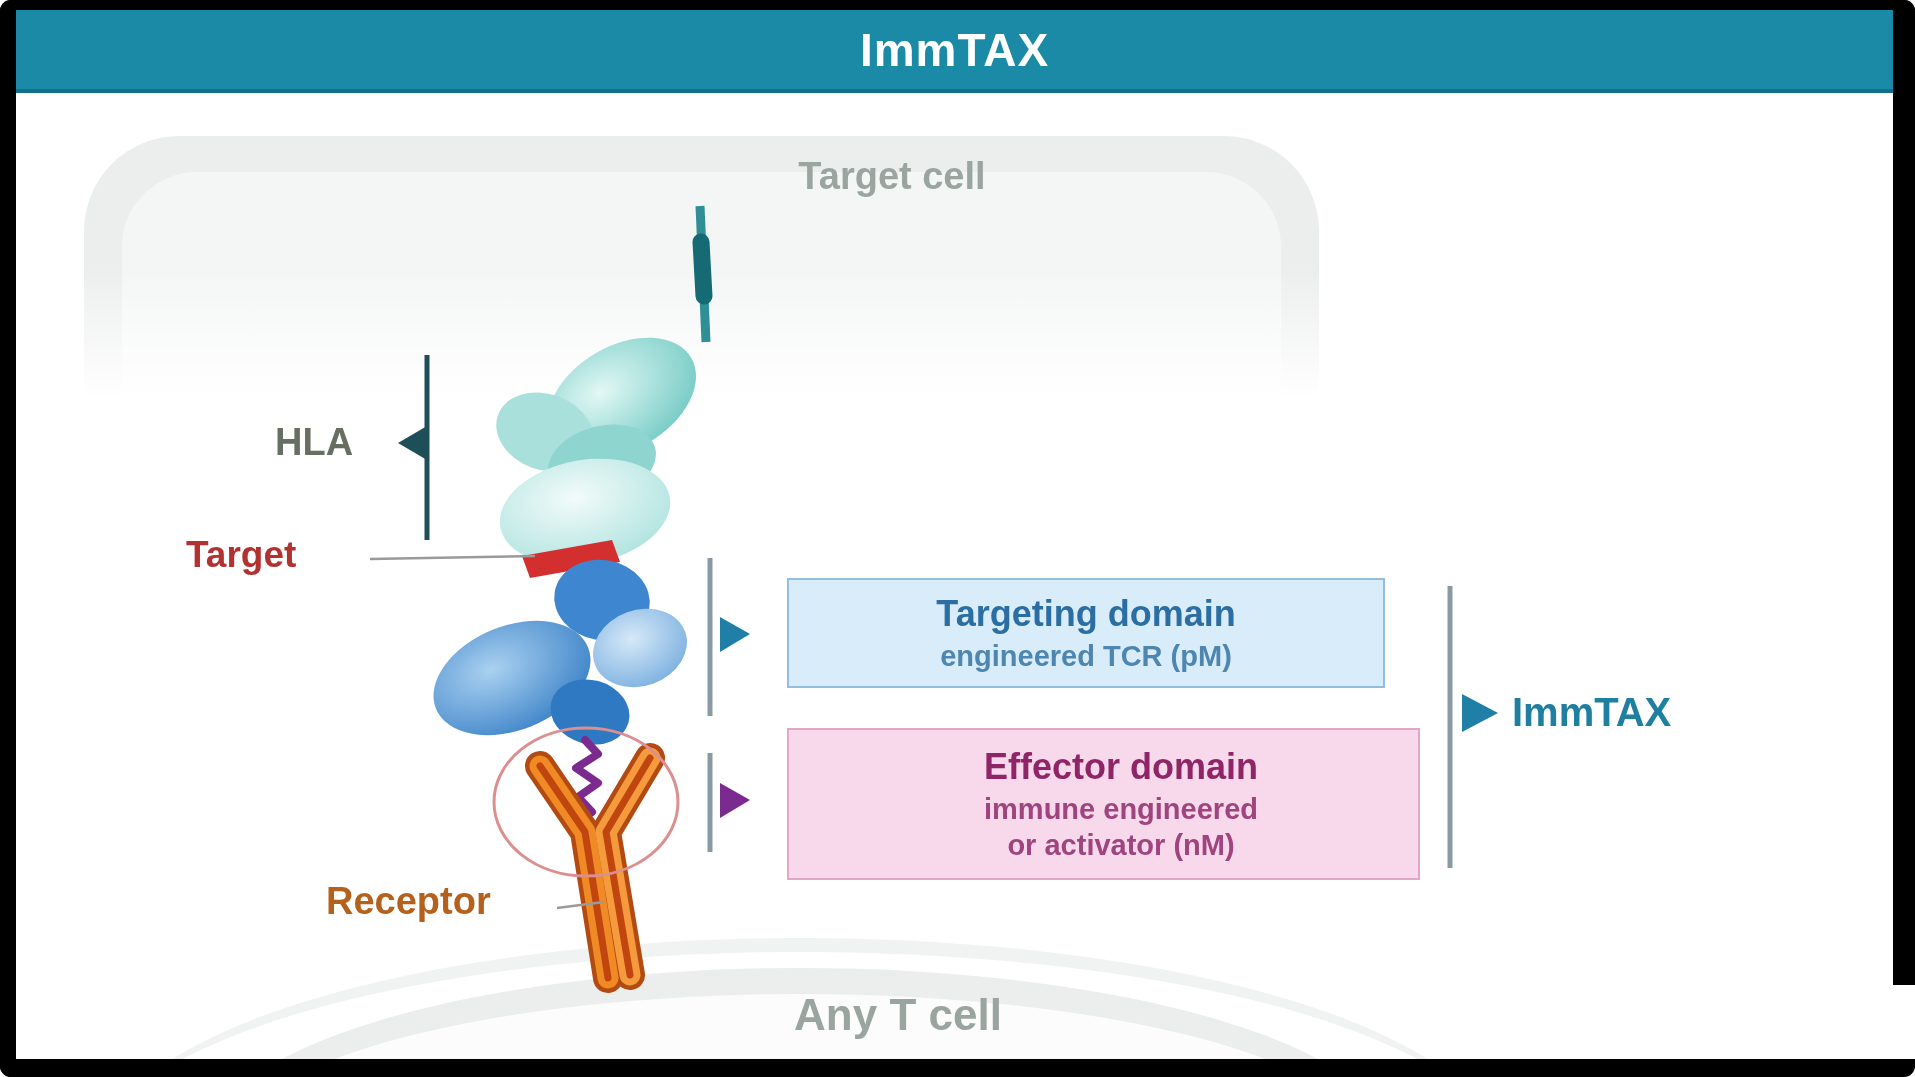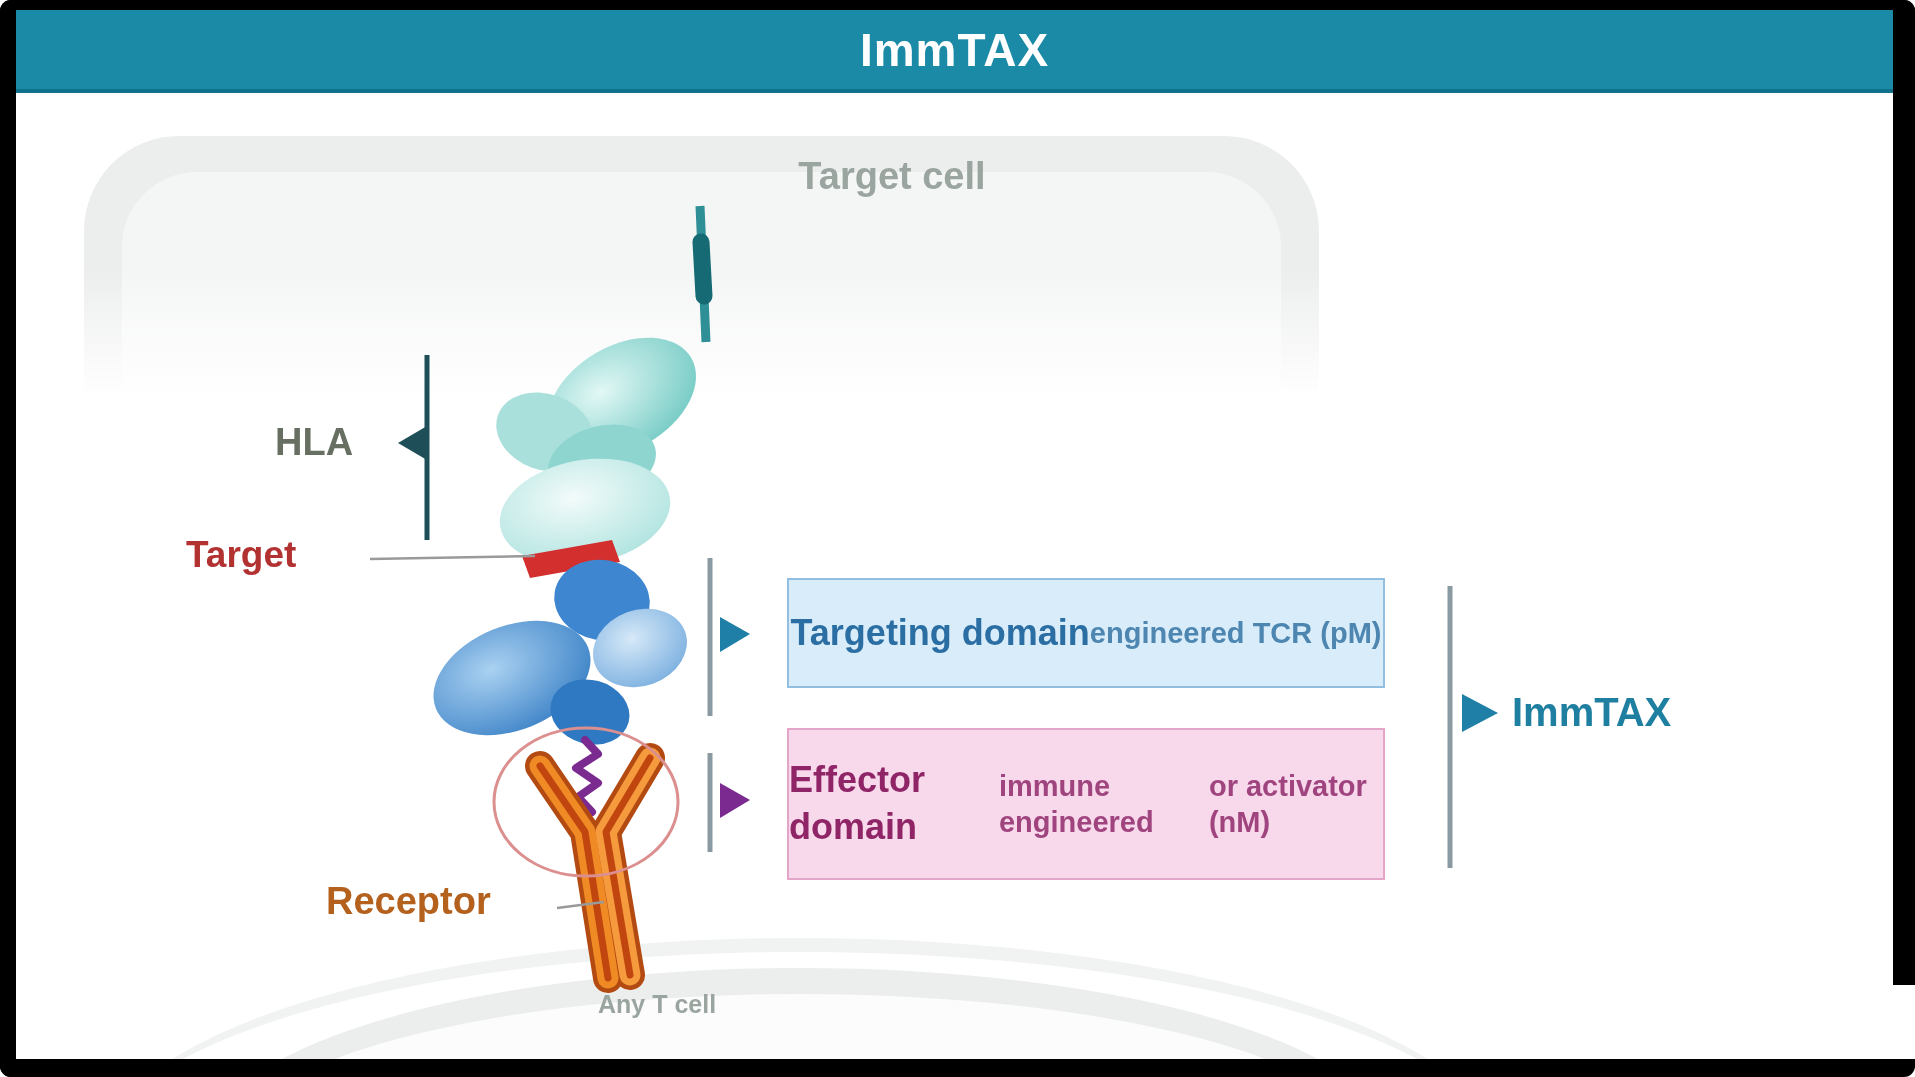--- a/index.html
+++ b/index.html
@@ -60,40 +60,41 @@
     border-radius:50%;
     border:26px solid var(--cell_fill,#eceeed);
     background:#fbfcfb;
     z-index:2;
   }
 
   .art{position:absolute;left:0;top:0;width:1915px;height:1077px;z-index:5;pointer-events:none;}
 
   .label{position:absolute;font-weight:bold;z-index:8;}
   .target-cell-label{left:592px;top:148px;width:600px;text-align:center;font-size:38px;color:var(--muted_label,#9ba5a0);margin-top:7px;}
-  .any-tcell-label{left:598px;top:990px;width:600px;font-size:25px;color:var(--muted_label,#9ba5a0);}
+  .any-tcell-label{left:598px;top:990px;width:600px;text-align:center;font-size:44px;color:var(--muted_label,#9ba5a0);}
   .hla-label{left:275px;top:421px;font-size:38px;color:var(--hla_label,#666f62);text-align:right;}
   .peptide-label{left:186px;top:534px;font-size:37px;color:var(--peptide_label,#b23131);}
   .receptor-label{left:320px;top:880px;font-size:38px;color:var(--receptor_label,#b5611e);margin-left:6px;}
   .immtax-label{left:1512px;top:690px;font-size:40px;color:var(--immtax_label,#1f7fa0);}
 
   .box{
     position:absolute;left:787px;width:594px;z-index:8;
-    display:flex;align-items:center;justify-content:center;
+    display:flex;flex-direction:column;align-items:center;justify-content:center;
     text-align:left;
   }
   .box-targeting{
     top:578px;height:106px;
     background:var(--targeting_box_bg,#d9ecf9);
     border:2px solid var(--targeting_box_border,#92bfe0);
   }
   .box-effector{
     top:728px;height:148px;
     background:var(--effector_box_bg,#f8d9eb);
     border:2px solid var(--effector_box_border,#e3a6c9);
+    padding-left:35px;
   }
   .box-line-main{font-size:36px;font-weight:bold;line-height:1.3;}
   .box-line-sub{font-size:29px;font-weight:bold;line-height:1.25;}
   .box-targeting .box-line-main{color:var(--targeting_text,#2b6ea3);}
   .box-targeting .box-line-sub{color:var(--targeting_subtext,#4d86b0);}
   .box-effector .box-line-main{color:var(--effector_text,#8f2467);}
   .box-effector .box-line-sub{color:var(--effector_subtext,#a0447f);}
 </style>
 </head>
 <body>

